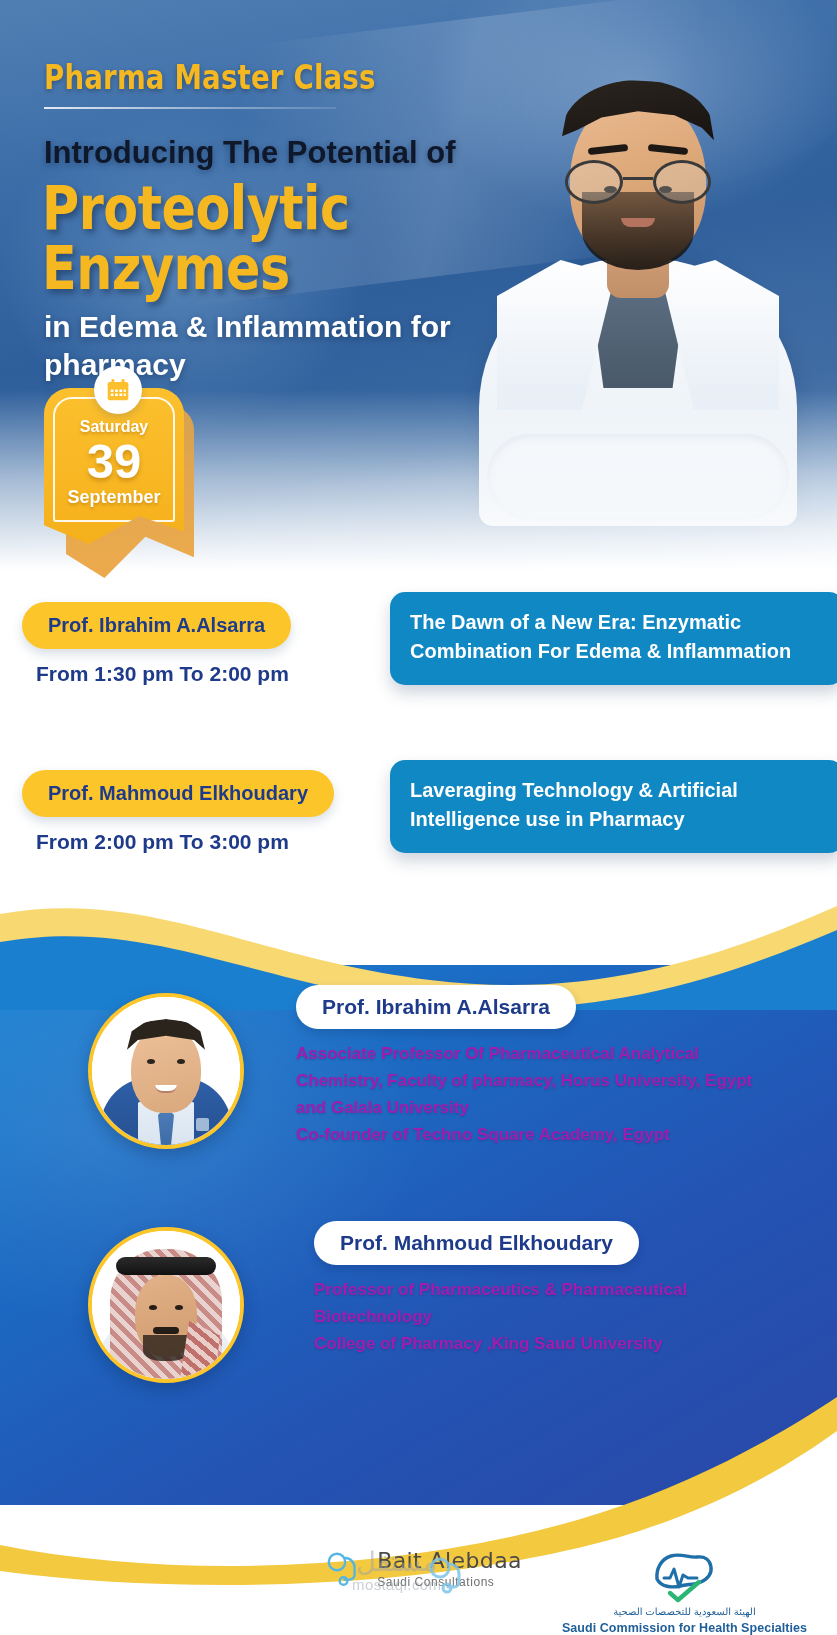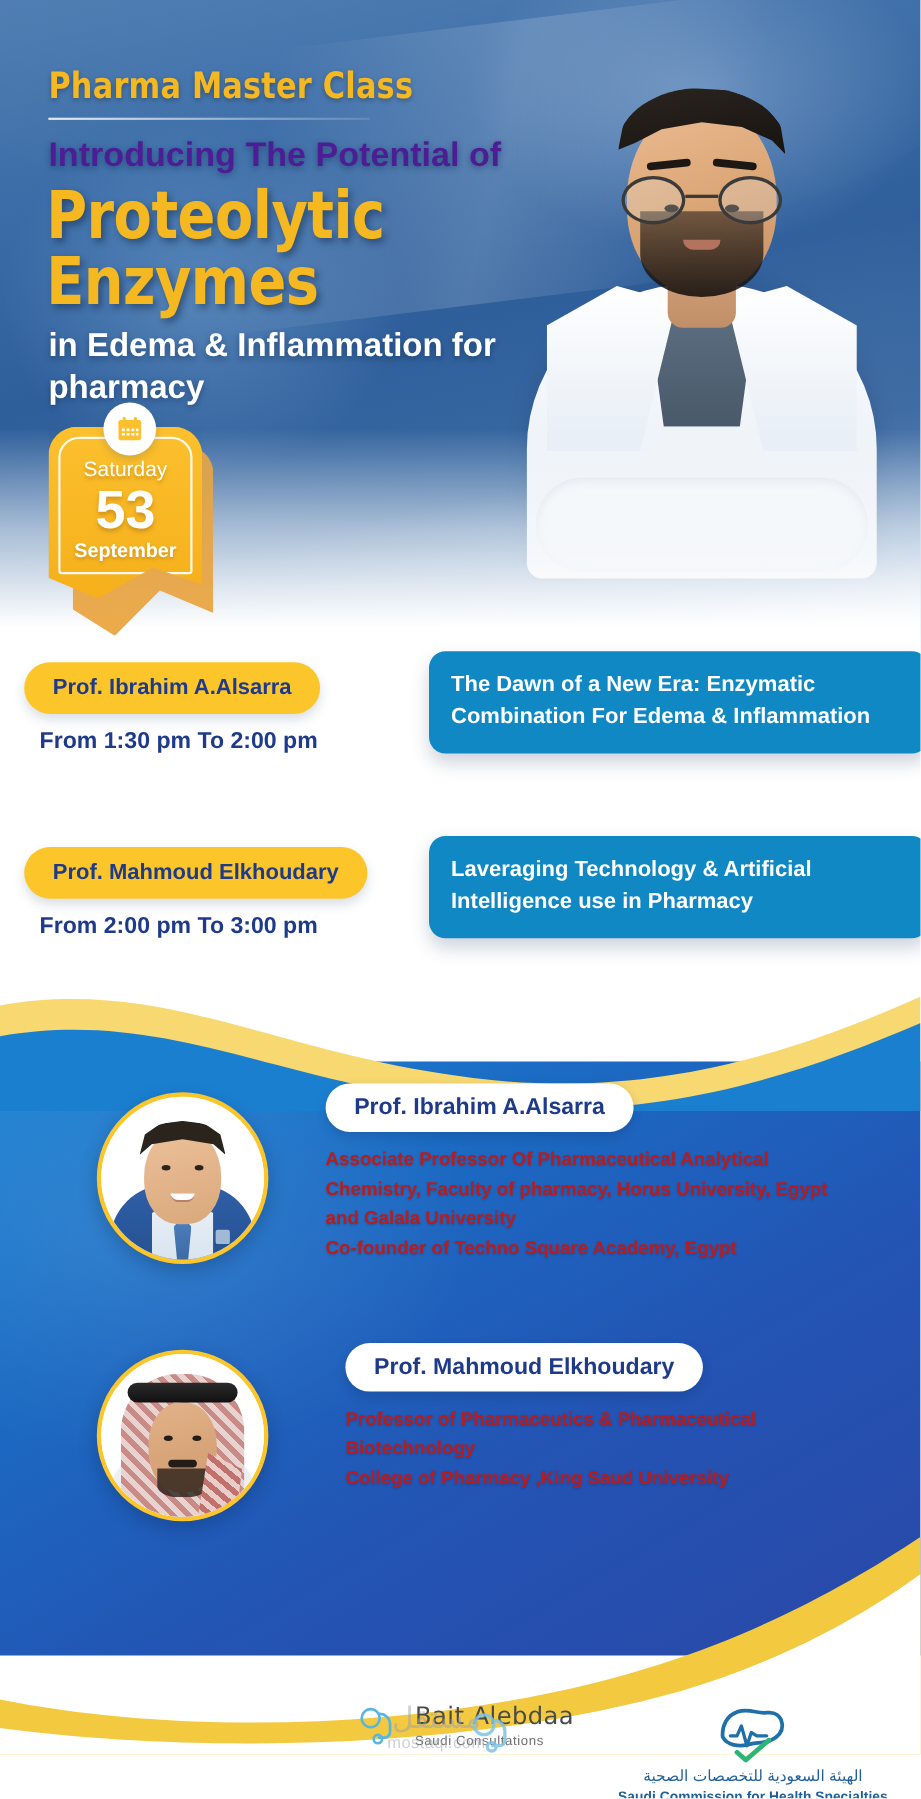--- a/index.html
+++ b/index.html
@@ -116,21 +116,21 @@
     font-family:"DejaVu Sans Condensed","Liberation Sans Narrow","Liberation Sans", sans-serif;
     font-weight:700; font-size:33px; color:#f5b820;
     letter-spacing:.2px; text-shadow:0 2px 5px rgba(0,0,0,.3);
     transform:scaleX(.93); transform-origin:left;
   }
   .kicker-rule {
     margin-top:10px; width:292px; height:2px;
     background:linear-gradient(90deg, rgba(255,255,255,.85), rgba(255,255,255,.12));
   }
   .title-line {
-    margin-top:14px; font-size:31px; font-weight:700; color:#4c1d95;
+    margin-top:26px; font-size:31px; font-weight:700; color:#0f172a;
     line-height:1.18; text-shadow:0 2px 6px rgba(10,35,70,.45);
   }
   .title-big {
     font-family:"DejaVu Sans Condensed","Liberation Sans Narrow","Liberation Sans", sans-serif;
     font-size:60px; font-weight:700; color:#f5b820;
     line-height:1.0; margin:6px 0 10px -2px;
     letter-spacing:-.5px; transform:scaleX(.94); transform-origin:left;
     text-shadow:3px 4px 7px rgba(10,30,60,.45);
   }
   .title-tail {
@@ -161,21 +161,21 @@
     position:absolute; left:9px; top:9px; right:9px; bottom:22px;
     border:2px solid rgba(255,255,255,.9); border-radius:19px 19px 3px 3px;
     pointer-events:none;
   }
   .badge-icon {
     position:absolute; left:50%; top:-22px; transform:translateX(-50%);
     width:48px; height:48px; border-radius:50%;
     background:#ffffff; display:flex; align-items:center; justify-content:center;
     box-shadow:0 3px 8px rgba(40,70,110,.2); z-index:3;
   }
-  .badge-dow { font-size:19px; font-weight:400; color:#fff; line-height:1.1;
+  .badge-dow { font-size:16px; font-weight:700; color:#fff; line-height:1.1;
                text-shadow:0 2px 3px rgba(170,110,10,.5); }
   .badge-num { font-size:49px; font-weight:700; color:#fff; line-height:1.02; margin:1px 0;
                text-shadow:0 3px 4px rgba(170,110,10,.5); }
   .badge-mon { font-size:18px; font-weight:700; color:#fff; line-height:1.1;
                text-shadow:0 2px 3px rgba(170,110,10,.5); }
   .badge-t1 { font-size:31px; font-weight:700; color:#fff; line-height:1.1; margin-top:8px;
               text-shadow:0 3px 4px rgba(170,110,10,.5); }
   .badge-t2 { font-size:31px; font-weight:700; color:#fff; line-height:1.1; margin-top:20px;
               text-shadow:0 3px 4px rgba(170,110,10,.5); }
   .badge-t2 .ampm { font-size:17px; vertical-align:baseline; }
@@ -274,21 +274,21 @@
              background:repeating-linear-gradient(40deg,#e9cdc9 0 5px,#c0716c 5px 10px);
              clip-path:polygon(30% 0,100% 22%,86% 100%,6% 100%); z-index:4; }
 
   .spk-info { position:absolute; left:296px; top:0; width:470px; }
   .spk-name-pill {
     display:inline-block; background:#ffffff; color:#1e3a8a;
     font-size:21px; font-weight:700; padding:10px 26px; border-radius:24px;
     box-shadow:0 4px 10px rgba(10,35,80,.2);
   }
   .spk-bio {
-    margin-top:12px; color:#b91c1c;
+    margin-top:12px; color:#a21caf;
     font-size:17px; font-weight:700; line-height:1.58;
     text-shadow:0 1px 2px rgba(10,30,70,.25);
   }
   .spk-row.r2 .spk-photo { top:6px; }
   .spk-row.r2 .spk-info { padding-left:18px; }
 
   
   .wave-bottom { position:absolute; left:0; top:1395px; width:837px; height:200px; z-index:5; }
 
   
@@ -299,21 +299,21 @@
   }
   .logo-bait { display:flex; align-items:center; gap:9px; }
   .bait-mark { width:44px; height:40px; flex:none; }
   .bait-txt .b1 {
     font-size:22px; color:#4a4a4a; letter-spacing:.4px; line-height:1.08;
     font-family:"DejaVu Sans","Liberation Sans", sans-serif;
   }
   .bait-txt .b2 { font-size:12px; color:#6f6f6f; letter-spacing:.55px; margin-top:2px; }
   .logo-scfhs { display:flex; flex-direction:column; align-items:center; gap:3px; }
   .scfhs-mark { width:74px; height:54px; }
-  .scfhs-ar { font-size:14px; color:#1f5f99; direction:rtl; line-height:1.2; }
+  .scfhs-ar { font-size:10px; color:#1f5f99; direction:rtl; line-height:1.2; }
   .scfhs-en { font-size:12.5px; color:#1f5f99; font-weight:700; letter-spacing:.05px; }
 
   .watermark {
     position:absolute; left:352px; bottom:42px; z-index:9;
     display:flex; flex-direction:column; align-items:center;
     opacity:.5; pointer-events:none;
   }
   .wm-ar { font-size:27px; color:#9aa3ab; line-height:1; direction:rtl; }
   .wm-en { font-size:15px; color:#9aa3ab; letter-spacing:.4px; margin-top:0; }
   .wm-mark { position:absolute; left:424px; bottom:38px; z-index:9; width:52px; height:44px; opacity:.85; }
@@ -379,21 +379,21 @@
             <rect x="5.3" y="15.3" width="2.5" height="2.2" rx=".5"></rect>
             <rect x="9.3" y="15.3" width="2.5" height="2.2" rx=".5"></rect>
             <rect x="13.3" y="15.3" width="2.5" height="2.2" rx=".5"></rect>
             <rect x="17.1" y="15.3" width="2.2" height="2.2" rx=".5"></rect>
           </g>
         </svg>
       </div>
       <div class="badge-body">
         <div class="badge-inner-rule"></div>
         <div class="badge-dow">Saturday</div>
-        <div class="badge-num">53</div>
+        <div class="badge-num">39</div>
         <div class="badge-mon">September</div>
       </div>
     </div>
 
 
   </div>
 
   <div class="sessions">
     <div class="session s1">
       <div class="spk-pill">Prof. Ibrahim A.Alsarra</div>

